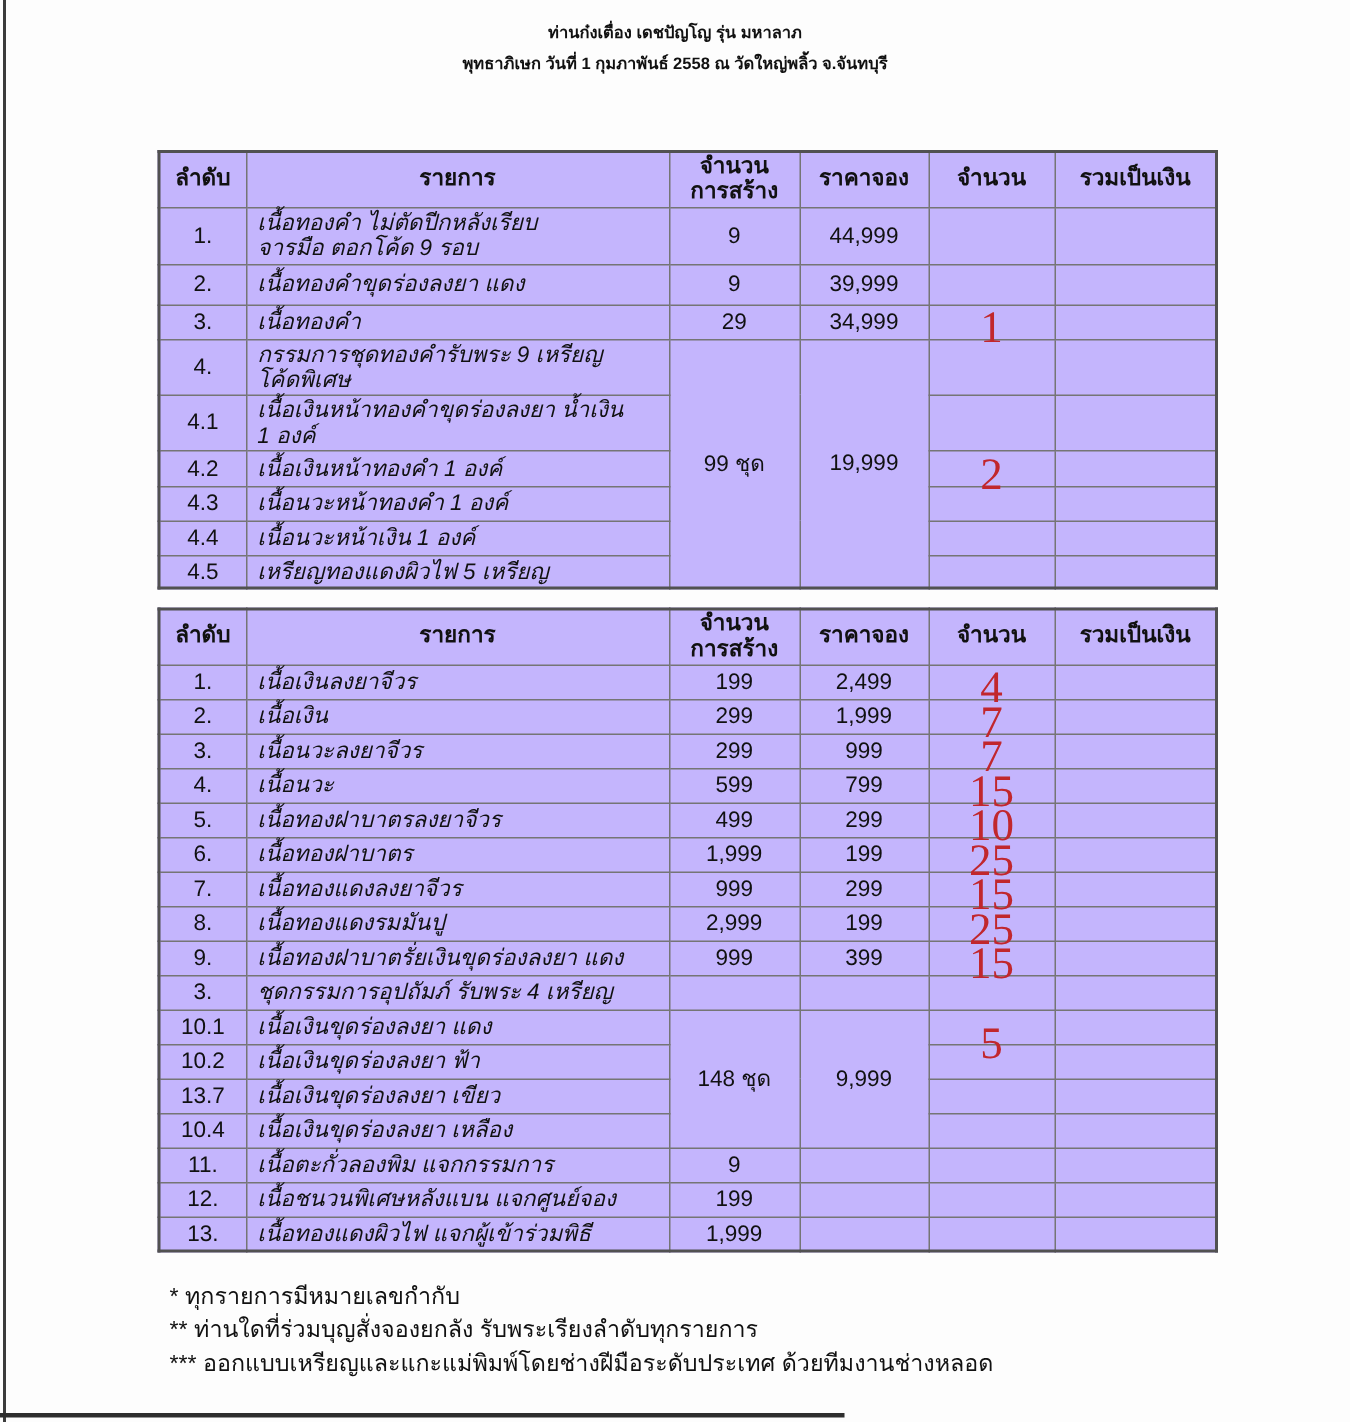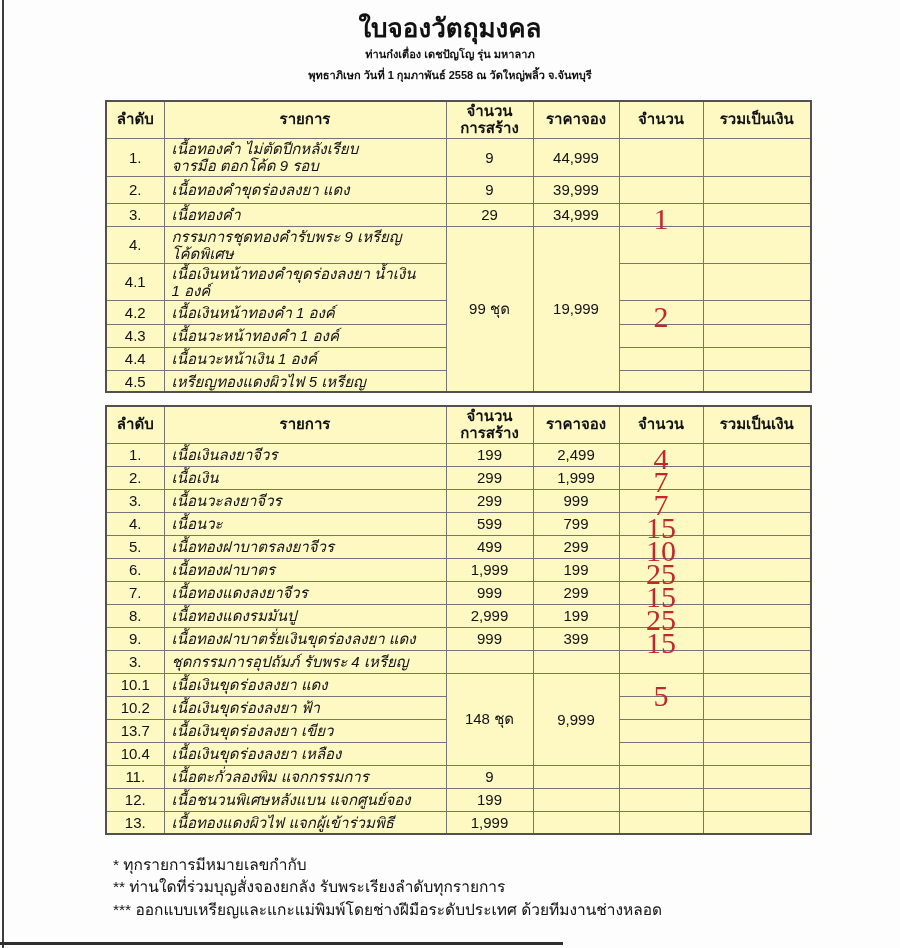--- a/index.html
+++ b/index.html
@@ -9,21 +9,21 @@
   
   .left-line{position:absolute;left:2px;top:0;width:2px;height:948px;background:#3c3c3c;}
   .bottom-line{position:absolute;left:0;bottom:3px;width:563px;height:3px;background:#2e2e2e;}
 
   
   .title-block{position:absolute;top:12px;left:0;width:100%;text-align:center;}
   .form-title{font-size:26px;font-weight:bold;line-height:32px;}
   .form-sub{font-size:11px;font-weight:600;line-height:21px;}
 
   
-  table{border-collapse:collapse;table-layout:fixed;width:705px;background:#fef9c3;border:2px solid #515151;}
+  table{border-collapse:collapse;table-layout:fixed;width:705px;background:#c4b5fd;border:2px solid #515151;}
   td,th{border:1.5px solid #757575;vertical-align:middle;font-size:15px;padding:0;overflow:visible;}
   th{font-weight:bold;text-align:center;line-height:1.12;}
   .t1{position:absolute;left:105px;top:100px;}
   .t2{position:absolute;left:105px;top:405px;}
   .c-no{text-align:center;}
   .c-item{text-align:left;padding:1px 4px 1px 7px;white-space:pre-line;line-height:1.14;font-style:italic;}
   .c-made,.c-price{text-align:center;}
   .c-qty{position:relative;}
   .pre{white-space:pre-line;}
   tr.h37{height:37px;} tr.h38{height:38px;} tr.h36{height:36px;padding-left:37px;}
@@ -37,21 +37,20 @@
   .notes{position:absolute;left:113px;top:854px;font-size:15.5px;font-weight:normal;line-height:1.45;}
 </style>
 </head>
 <body>
 
 <div class="sheet">
   <div class="left-line"></div>
   <div class="bottom-line"></div>
 
   <div class="title-block">
-    <div class="form-title">ใบจองวัตถุมงคล</div>
     <div class="form-sub">ท่านก๋งเตื่อง เดชปัญโญ รุ่น มหาลาภ</div>
     <div class="form-sub">พุทธาภิเษก วันที่ 1 กุมภาพันธ์ 2558 ณ วัดใหญ่พลิ้ว จ.จันทบุรี</div>
   </div>
 
   <table class="t1">
     <colgroup>
         <col style="width:58px">
         <col style="width:282px">
         <col style="width:87px">
         <col style="width:86px">

